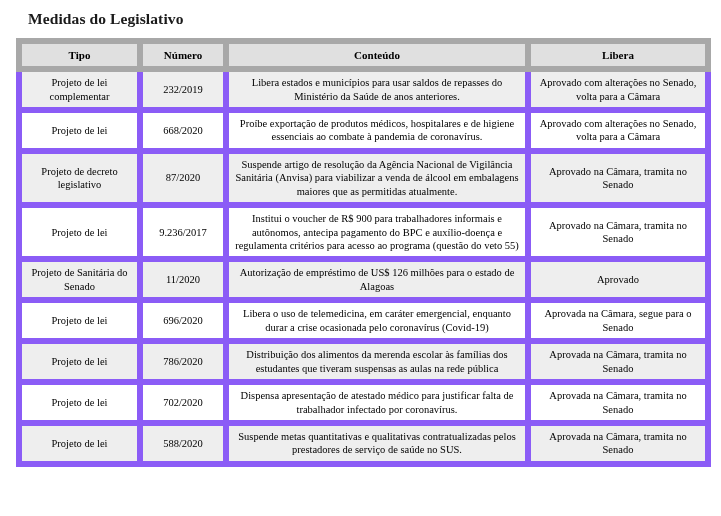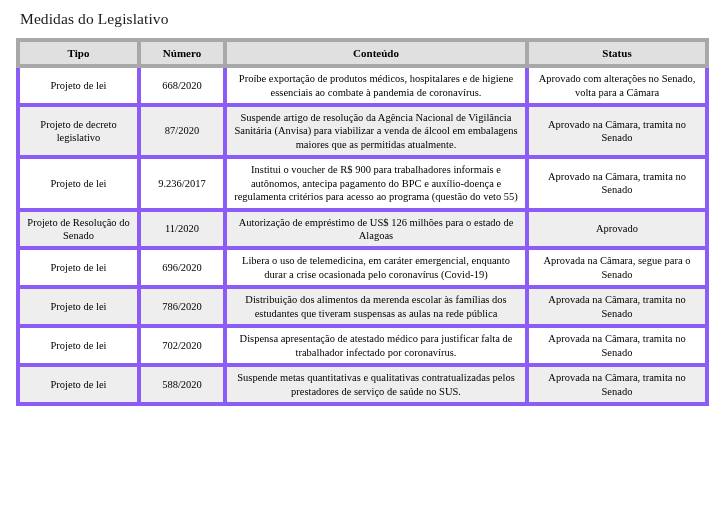--- a/index.html
+++ b/index.html
@@ -17,39 +17,39 @@
   .page {
     position: relative;
     width: 721px;
     height: 516px;
     box-sizing: border-box;
     padding: 8px 16px 0 16px;
   }
   .doc-title {
     font-family: "Liberation Serif", serif;
     font-size: 15.5px;
-    font-weight: normal;
+    font-weight: bold;
     color: #1a1a1a;
-    margin: 2px 0 10px 4px;
+    margin: 2px 0 10px 12px;
     letter-spacing: 0.1px;
   }
   table.measures {
     border-collapse: collapse;
     width: 689px;
     table-layout: fixed;
     font-size: 10.5px;
   }
   table.measures col.c-tipo   { width: 121px; }
   table.measures col.c-numero { width: 86px; }
   table.measures col.c-conteudo { width: 302px; }
   table.measures col.c-status { width: 180px; }
 
   table.measures th,
   table.measures td {
-    border: 4px solid #8b5cf6;
+    border: 6px solid #8b5cf6;
     padding: 4px 5px;
     vertical-align: middle;
     line-height: 1.28;
   }
   table.measures thead th {
     background: #e0e0e0;
     font-weight: bold;
     text-align: center;
     font-size: 11px;
     padding: 4px 4px;
@@ -90,44 +90,50 @@
       <col class="c-tipo">
       <col class="c-numero">
       <col class="c-conteudo">
       <col class="c-status">
     </colgroup>
     <thead>
       <tr>
         <th>Tipo</th>
         <th>Número</th>
         <th>Conteúdo</th>
-        <th>Status</th>
+        <th>Libera</th>
       </tr>
     </thead>
     <tbody id="tbody">
+        <tr class="shaded">
+          <td class="tipo">Projeto de lei complementar</td>
+          <td class="numero">232/2019</td>
+          <td class="conteudo">Libera estados e municípios para usar saldos de repasses do Ministério da Saúde de anos anteriores.</td>
+          <td class="status">Aprovado com alterações no Senado, volta para a Câmara</td>
+        </tr>
         <tr class="plain">
           <td class="tipo">Projeto de lei</td>
           <td class="numero">668/2020</td>
           <td class="conteudo">Proíbe exportação de produtos médicos, hospitalares e de higiene essenciais ao combate à pandemia de coronavírus.</td>
           <td class="status">Aprovado com alterações no Senado, volta para a Câmara</td>
         </tr>
         <tr class="shaded">
           <td class="tipo">Projeto de decreto legislativo</td>
           <td class="numero">87/2020</td>
           <td class="conteudo">Suspende artigo de resolução da Agência Nacional de Vigilância Sanitária (Anvisa) para viabilizar a venda de álcool em embalagens maiores que as permitidas atualmente.</td>
           <td class="status">Aprovado na Câmara, tramita no Senado</td>
         </tr>
         <tr class="plain">
           <td class="tipo">Projeto de lei</td>
           <td class="numero">9.236/2017</td>
           <td class="conteudo">Institui o voucher de R$ 900 para trabalhadores informais e autônomos, antecipa pagamento do BPC e auxílio-doença e regulamenta critérios para acesso ao programa (questão do veto 55)</td>
           <td class="status">Aprovado na Câmara, tramita no Senado</td>
         </tr>
         <tr class="shaded">
-          <td class="tipo">Projeto de Resolução do Senado</td>
+          <td class="tipo">Projeto de Sanitária do Senado</td>
           <td class="numero">11/2020</td>
           <td class="conteudo">Autorização de empréstimo de US$ 126 milhões para o estado de Alagoas</td>
           <td class="status bold">Aprovado</td>
         </tr>
         <tr class="plain">
           <td class="tipo">Projeto de lei</td>
           <td class="numero">696/2020</td>
           <td class="conteudo">Libera o uso de telemedicina, em caráter emergencial, enquanto durar a crise ocasionada pelo coronavírus (Covid-19)</td>
           <td class="status">Aprovada na Câmara, segue para o Senado</td>
         </tr>

